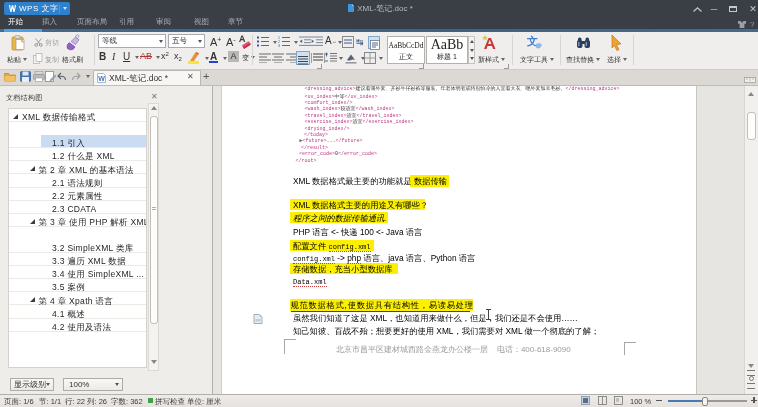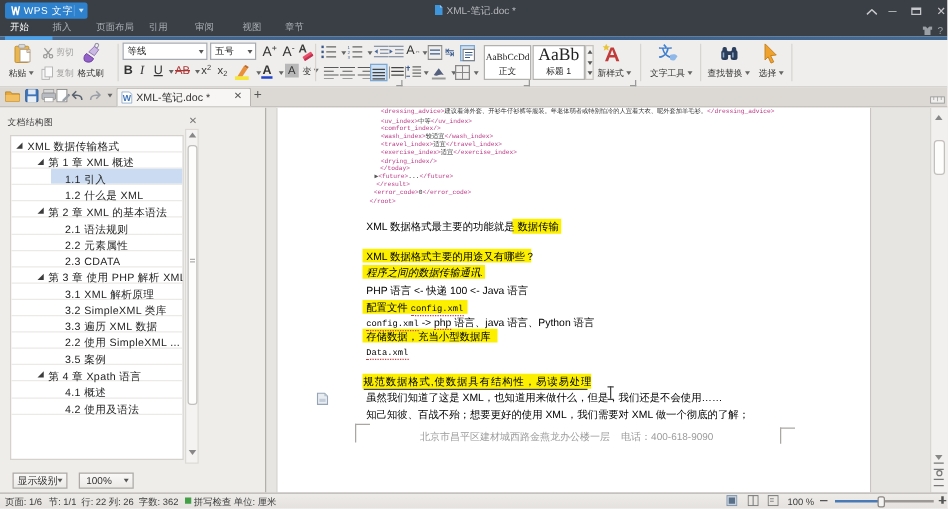--- a/index.html
+++ b/index.html
@@ -362,24 +362,20 @@
 <div class="abs" id="main" style="left:0;top:86px;width:758px;height:308px;background:#e7e5e2;overflow:hidden;">
 
   <div class="abs" style="left:0;top:0;width:213px;height:308px;background:#efedea;border-right:1px solid #b3b0ac;box-sizing:border-box;"></div>
   <div class="abs" style="left:6px;top:7px;font-size:7px;color:#3a3a3a;letter-spacing:0.3px;">文档结构图</div>
   <div class="abs" style="left:151px;top:6px;font-size:8px;color:#777;">✕</div>
   <div class="abs" id="tree" style="left:8px;top:22px;width:139px;height:260px;background:#fff;border:1px solid #d5d2ce;box-sizing:border-box;overflow:hidden;font-size:8.5px;color:#1e1e1e;letter-spacing:0.3px;">
     <div class="trow" style="top:0;">
         <i class="tx" style="left:4px;"></i>
         <span style="left:13px;">XML 数据传输格式</span>
       </div>
-    <div class="trow" style="top:13.1px;">
-        <i class="tx" style="left:20.5px;"></i>
-        <span style="left:29.5px;">第 1 章 XML 概述</span>
-      </div>
     <div class="trow sel" style="top:26.2px;">
         <span style="left:43px;">1.1 引入</span>
       </div>
     <div class="trow" style="top:39.3px;">
         <span style="left:43px;">1.2 什么是 XML</span>
       </div>
     <div class="trow" style="top:52.4px;">
         <i class="tx" style="left:20.5px;"></i>
         <span style="left:29.5px;">第 2 章 XML 的基本语法</span>
       </div>
@@ -389,31 +385,28 @@
     <div class="trow" style="top:78.6px;">
         <span style="left:43px;">2.2 元素属性</span>
       </div>
     <div class="trow" style="top:91.7px;">
         <span style="left:43px;text-align:center;">2.3 CDATA</span>
       </div>
     <div class="trow" style="top:104.8px;">
         <i class="tx" style="left:20.5px;"></i>
         <span style="left:29.5px;">第 3 章 使用 PHP 解析 XML ...</span>
       </div>
-    <div class="trow" style="top:117.9px;">
-        <span style="left:43px;">3.1 XML 解析原理</span>
-      </div>
     <div class="trow" style="top:131px;">
         <span style="left:43px;">3.2 SimpleXML 类库</span>
       </div>
     <div class="trow" style="top:144.1px;">
         <span style="left:43px;">3.3 遍历 XML 数据</span>
       </div>
     <div class="trow" style="top:157.2px;">
-        <span style="left:43px;">2.2 使用 SimpleXML ...</span>
+        <span style="left:43px;">3.4 使用 SimpleXML ...</span>
       </div>
     <div class="trow" style="top:170.3px;">
         <span style="left:43px;">3.5 案例</span>
       </div>
     <div class="trow" style="top:183.4px;">
         <i class="tx" style="left:20.5px;"></i>
         <span style="left:29.5px;">第 4 章 Xpath 语言</span>
       </div>
     <div class="trow" style="top:196.5px;">
         <span style="left:43px;">4.1 概述</span>
@@ -423,21 +416,21 @@
       </div>
   </div>
 
   <div class="abs" style="left:148px;top:17px;width:11px;height:268px;background:#f4f3f1;border:1px solid #dddad6;box-sizing:border-box;"></div>
   <div class="abs tri-up" style="left:151px;top:20px;border-left:3px solid transparent;border-right:3px solid transparent;border-bottom:4px solid #888;"></div>
   <div class="abs" style="left:149.5px;top:30px;width:8px;height:208px;background:#fdfdfc;border:1px solid #c2bfbc;border-radius:3px;box-sizing:border-box;"></div>
   <div class="abs" style="left:151.5px;top:121px;width:4px;height:1px;background:#b0adaa;box-shadow:0 2px 0 #b0adaa;"></div>
   <div class="abs" style="left:151px;top:274px;border-left:3px solid transparent;border-right:3px solid transparent;border-top:4px solid #888;"></div>
 
   <div class="abs" style="left:10px;top:292px;width:44px;height:13px;background:linear-gradient(#f9f8f7,#eceae7);border:1px solid #adaaa7;box-sizing:border-box;font-size:8px;color:#333;line-height:11px;padding-left:3px;">显示级别<span style="position:absolute;right:3px;top:4px;border-left:2.5px solid transparent;border-right:2.5px solid transparent;border-top:3px solid #555;"></span></div>
-  <div class="abs" style="left:63px;top:292px;width:44px;height:13px;background:linear-gradient(#f9f8f7,#eceae7);border:1px solid #adaaa7;box-sizing:border-box;font-size:8px;color:#333;line-height:11px;padding-left:5px;">100%<span style="position:absolute;right:3px;top:4px;border-left:2.5px solid transparent;border-right:2.5px solid transparent;border-top:3px solid #555;"></span></div>
+  <div class="abs" style="left:63px;top:292px;width:60px;height:13px;background:linear-gradient(#f9f8f7,#eceae7);border:1px solid #adaaa7;box-sizing:border-box;font-size:8px;color:#333;line-height:11px;padding-left:5px;">100%<span style="position:absolute;right:3px;top:4px;border-left:2.5px solid transparent;border-right:2.5px solid transparent;border-top:3px solid #555;"></span></div>
 
   <div class="abs" style="left:221px;top:0;width:476px;height:308px;background:#fff;border-left:1px solid #d2cfcc;border-right:1px solid #c8c5c1;box-sizing:border-box;"></div>
 
   <div class="abs" style="left:744px;top:0;width:14px;height:308px;background:#f1f0ee;border-left:1px solid #d8d5d2;box-sizing:border-box;"></div>
   <div class="abs" style="left:748px;top:6px;border-left:3px solid transparent;border-right:3px solid transparent;border-bottom:4px solid #888;"></div>
   <div class="abs" style="left:746.5px;top:26px;width:9px;height:28px;background:#fdfdfc;border:1px solid #c2bfbc;border-radius:3px;box-sizing:border-box;"></div>
   <div class="abs" style="left:748px;top:278px;border-left:3px solid transparent;border-right:3px solid transparent;border-top:4px solid #888;"></div>
   <div class="abs" style="left:747px;top:284px;width:8px;height:4px;border-top:1px solid #777;border-bottom:1px solid #777;"></div>
   <div class="abs" style="left:748.5px;top:290px;width:5px;height:5px;border:1px solid #777;border-radius:50%;box-sizing:border-box;"></div>
   <div class="abs" style="left:747px;top:297px;width:8px;height:4px;border-top:1px solid #777;border-bottom:1px solid #777;"></div>

